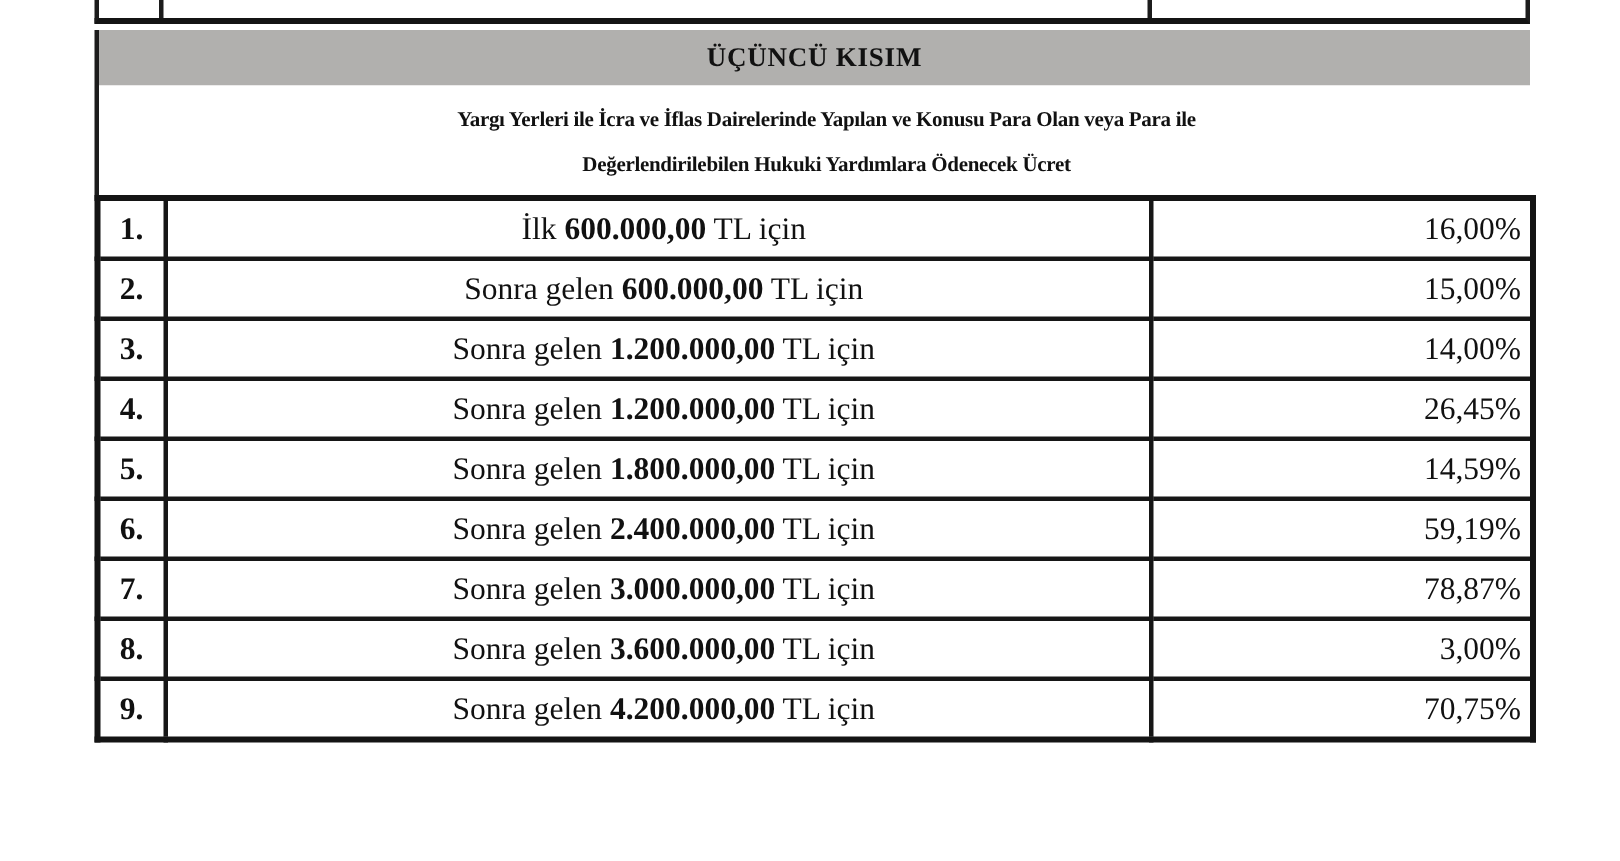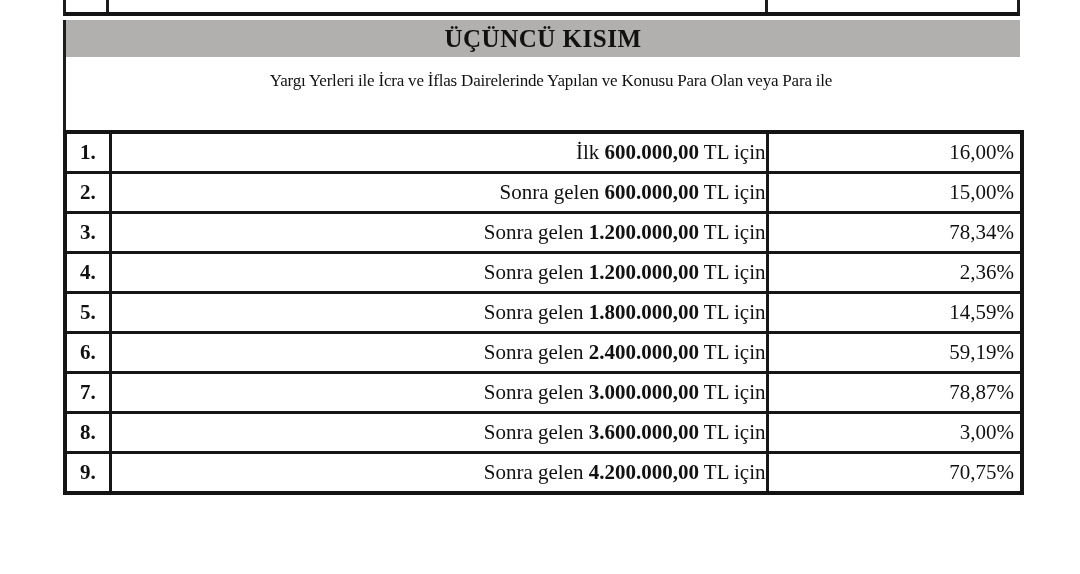--- a/index.html
+++ b/index.html
@@ -48,34 +48,34 @@
     width: 957px;
     box-sizing: border-box;
     border-left: 3px solid #1c1c1c;
     background: #ffffff;
   }
   .kisim-band {
     height: 37px;
     line-height: 37px;
     text-align: center;
     font-weight: bold;
-    font-size: 25px;
+    font-size: 18px;
     letter-spacing: 0.5px;
     color: #111111;
   }
   .title-block {
     height: 73px;
     box-sizing: border-box;
     padding-top: 9px;
     background: #ffffff;
     text-align: center;
   }
   .title-line {
-    font-weight: normal;
-    font-size: 17px;
+    font-weight: bold;
+    font-size: 14px;
     line-height: 30px;
     letter-spacing: -0.2px;
     color: #111111;
     white-space: nowrap;
     margin-left: 16px;
   }
 
   
   .fee-table {
     position: absolute;
@@ -99,21 +99,21 @@
   .col-num  { width: 45px;  }
   .col-desc { width: 657px; }
   .col-rate { width: 255px; }
 
   td.num {
     text-align: center;
     font-weight: bold;
   }
   td.desc {
     padding-left: 8px;
-    text-align: right;
+    text-align: center;
   }
   td.desc .amt { font-weight: bold; }
   td.rate {
     text-align: right;
     padding-right: 6px;
   }
 </style>
 </head>
 <body>
 
@@ -123,20 +123,21 @@
     <div class="frag-divider d1"></div>
     <div class="frag-divider d2"></div>
   </div>
 
   <div class="section">
     <div class="kisim-band" style="background: rgb(177, 176, 174);">
       <span>ÜÇÜNCÜ KISIM</span>
     </div>
     <div class="title-block">
       <div class="title-line">Yargı Yerleri ile İcra ve İflas Dairelerinde Yapılan ve Konusu Para Olan veya Para ile</div>
+      <div class="title-line">Değerlendirilebilen Hukuki Yardımlara Ödenecek Ücret</div>
     </div>
   </div>
 
   <table class="fee-table">
     <colgroup>
       <col class="col-num">
       <col class="col-desc">
       <col class="col-rate">
     </colgroup>
     <tbody>
@@ -157,30 +158,30 @@
     <td class="rate">
       <span>15,00%</span>
     </td>
   </tr>
         <tr>
     <td class="num">
       <span>3.</span>
     </td>
     <td class="desc"><span class="reg">Sonra gelen </span><span class="amt">1.200.000,00</span><span class="reg"> TL için</span></td>
     <td class="rate">
-      <span>78,34%</span>
+      <span>14,00%</span>
     </td>
   </tr>
         <tr>
     <td class="num">
       <span>4.</span>
     </td>
     <td class="desc"><span class="reg">Sonra gelen </span><span class="amt">1.200.000,00</span><span class="reg"> TL için</span></td>
     <td class="rate">
-      <span>2,36%</span>
+      <span>26,45%</span>
     </td>
   </tr>
         <tr>
     <td class="num">
       <span>5.</span>
     </td>
     <td class="desc"><span class="reg">Sonra gelen </span><span class="amt">1.800.000,00</span><span class="reg"> TL için</span></td>
     <td class="rate">
       <span>14,59%</span>
     </td>

